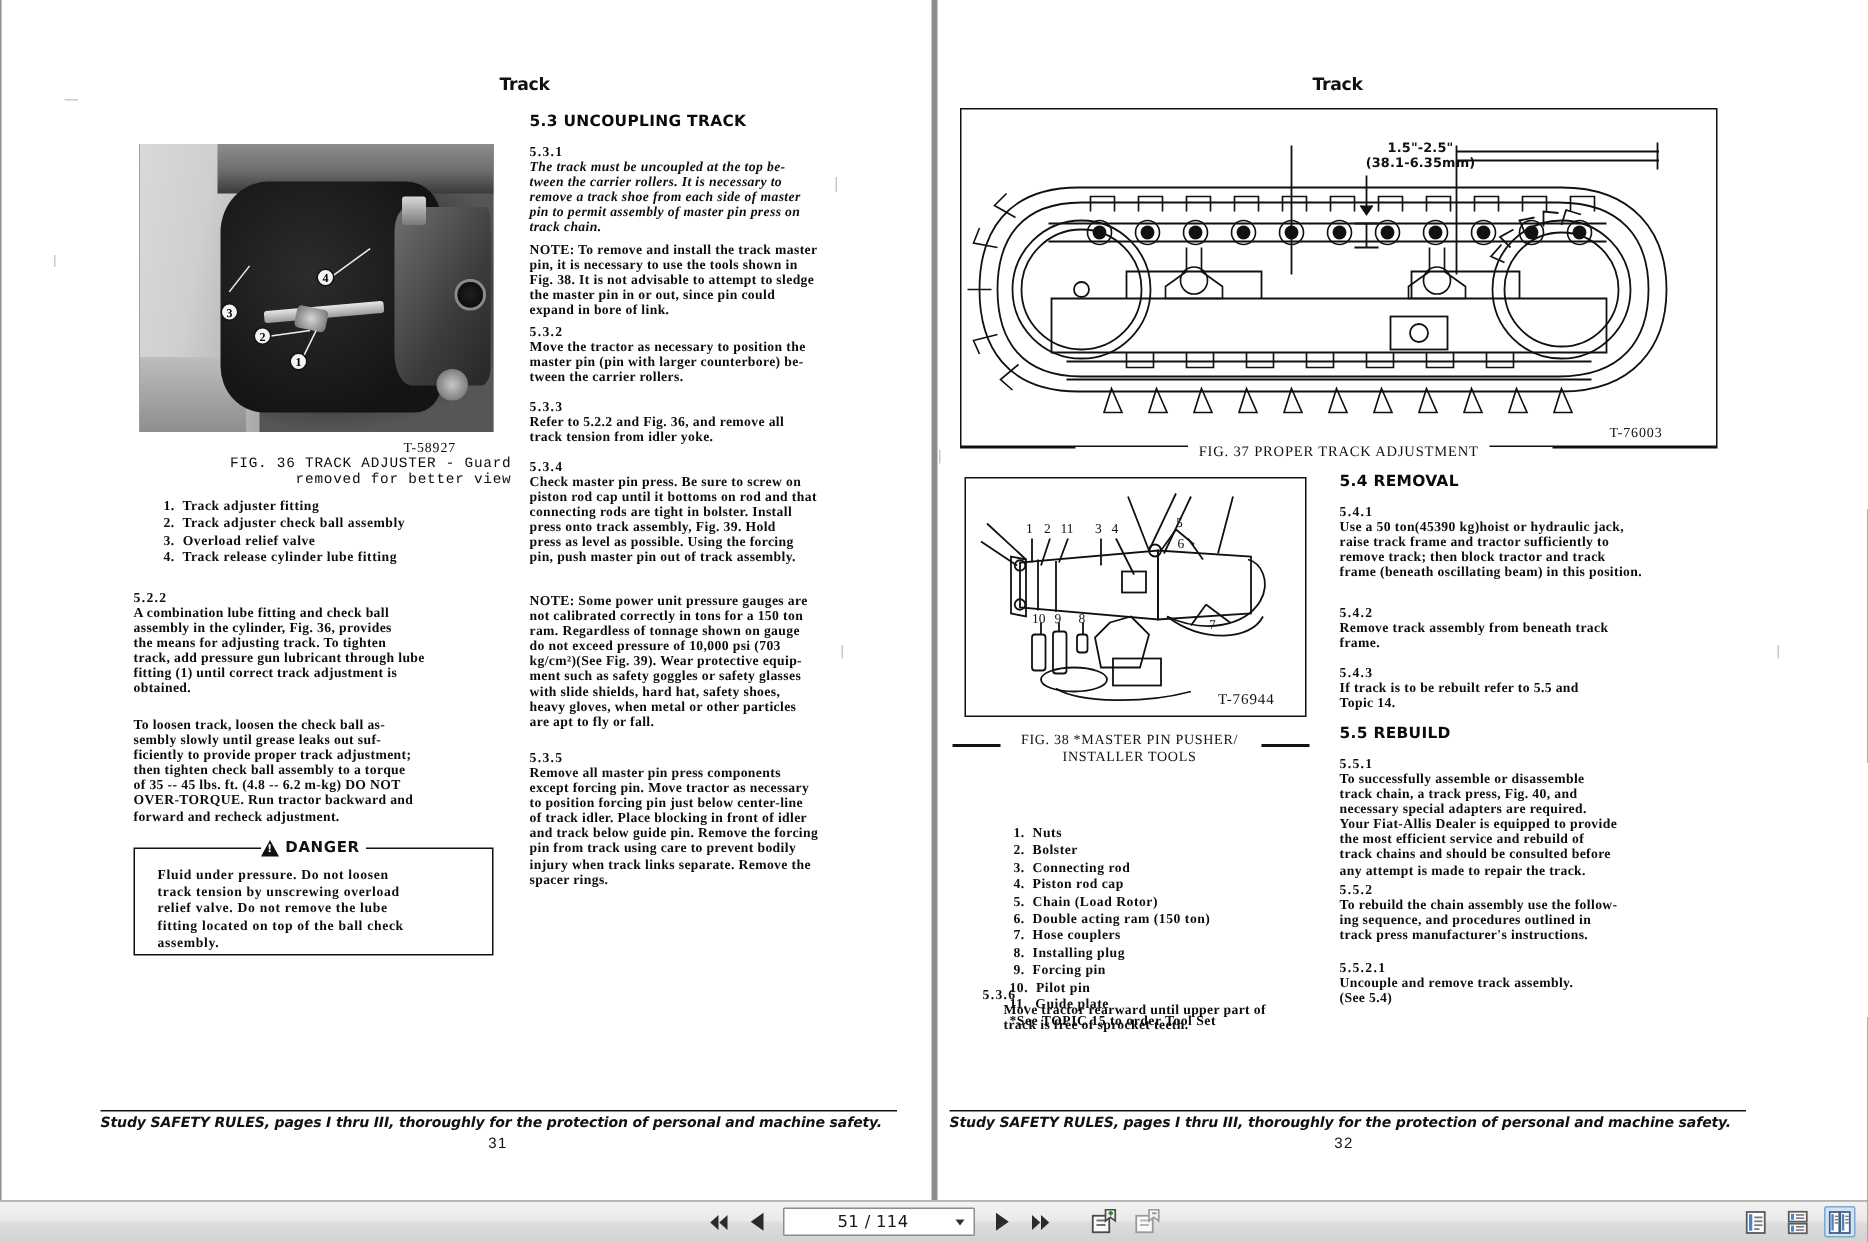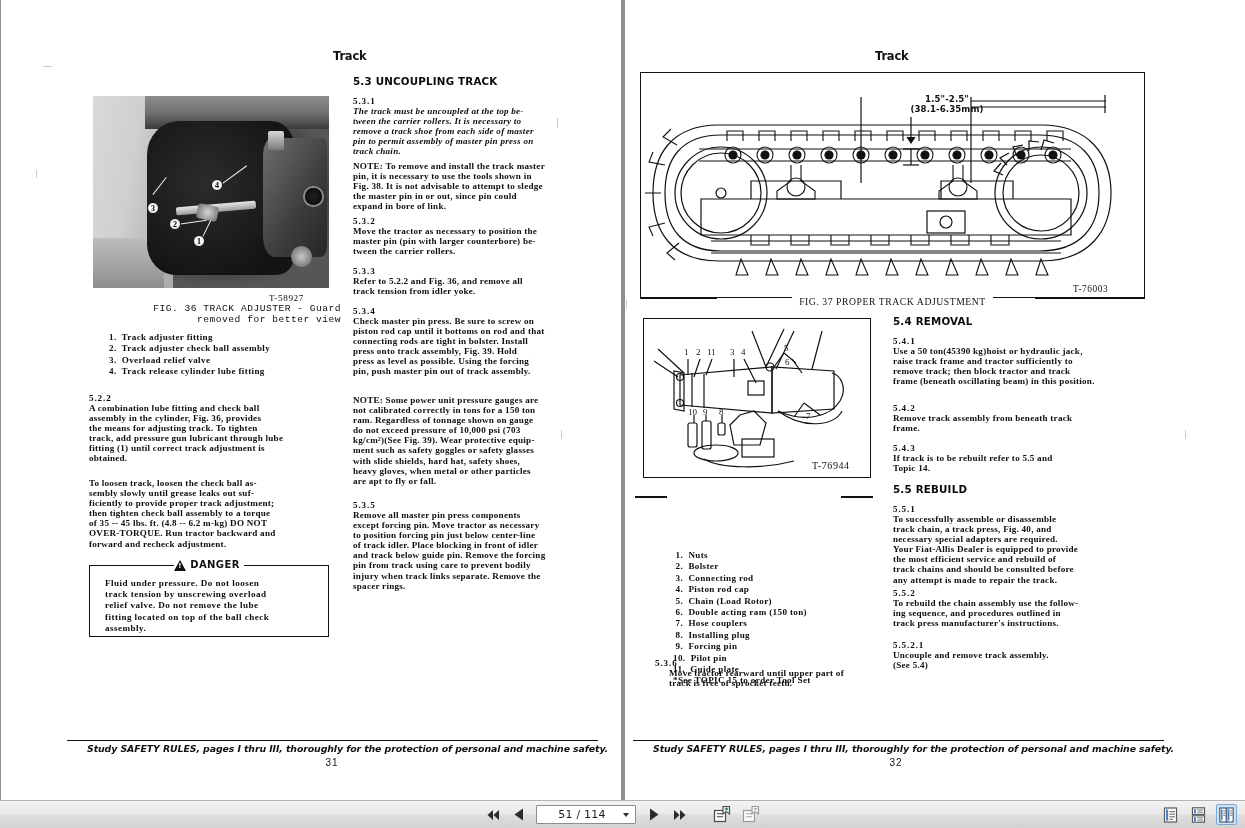--- a/index.html
+++ b/index.html
@@ -221,21 +221,20 @@
   }
   .foot-txt {
     position: absolute;
     font-family: "DejaVu Sans", sans-serif;
     font-style: italic;
     font-weight: 700;
     font-size: 9.4px;
     letter-spacing: -0.1px;
     color: #111;
     white-space: nowrap;
-    margin-left: 20px;
   }
   .pg-no {
     position: absolute;
     font-family: Liberation Sans, sans-serif;
     font-size: 10px;
     color: #111;
     letter-spacing: 1px;
     text-align: center;
   }
 
@@ -315,21 +314,21 @@
   }
   .tb-center { display: flex; align-items: center; gap: 9px; }
   .tb-btn {
     width: 17px; height: 19px;
     display: flex; align-items: center; justify-content: center;
     cursor: pointer;
   }
   .tb-btn svg { display: block; }
   .page-field {
     display: flex; align-items: center;
-    width: 100px; height: 19px;
+    width: 128px; height: 19px;
     background: #ffffff;
     border: 1px solid #8c8c8c;
     border-radius: 1px;
     padding: 0 4px;
     position: relative;
   }
   .page-field .val {
     flex: 1;
     text-align: center;
     font-family: "DejaVu Sans", sans-serif;
@@ -646,20 +645,22 @@
             <text x="44" y="96">10</text>
             <text x="59" y="96">9</text>
             <text x="75" y="96">8</text>
           </g>
           <text x="168" y="150" font-family="Liberation Serif, serif" font-size="10" fill="#111" letter-spacing="0.6">T-76944</text>
         </svg>
       </div>
 
       <div class="f38-rule-l" style="left:10px;top:496px;width:32px;"></div>
       <div class="f38-rule-r" style="left:216px;top:496px;width:32px;"></div>
+      <div class="f38-cap" style="left:8px;top:489px;width:240px;">FIG. 38  *MASTER PIN PUSHER/
+INSTALLER TOOLS</div>
 
       <div class="ol" style="left:48px;top:518px;margin-top:32px;"> 1.  Nuts
  2.  Bolster
  3.  Connecting rod
  4.  Piston rod cap
  5.  Chain (Load Rotor)
  6.  Double acting ram (150 ton)
  7.  Hose couplers
  8.  Installing plug
  9.  Forcing pin

